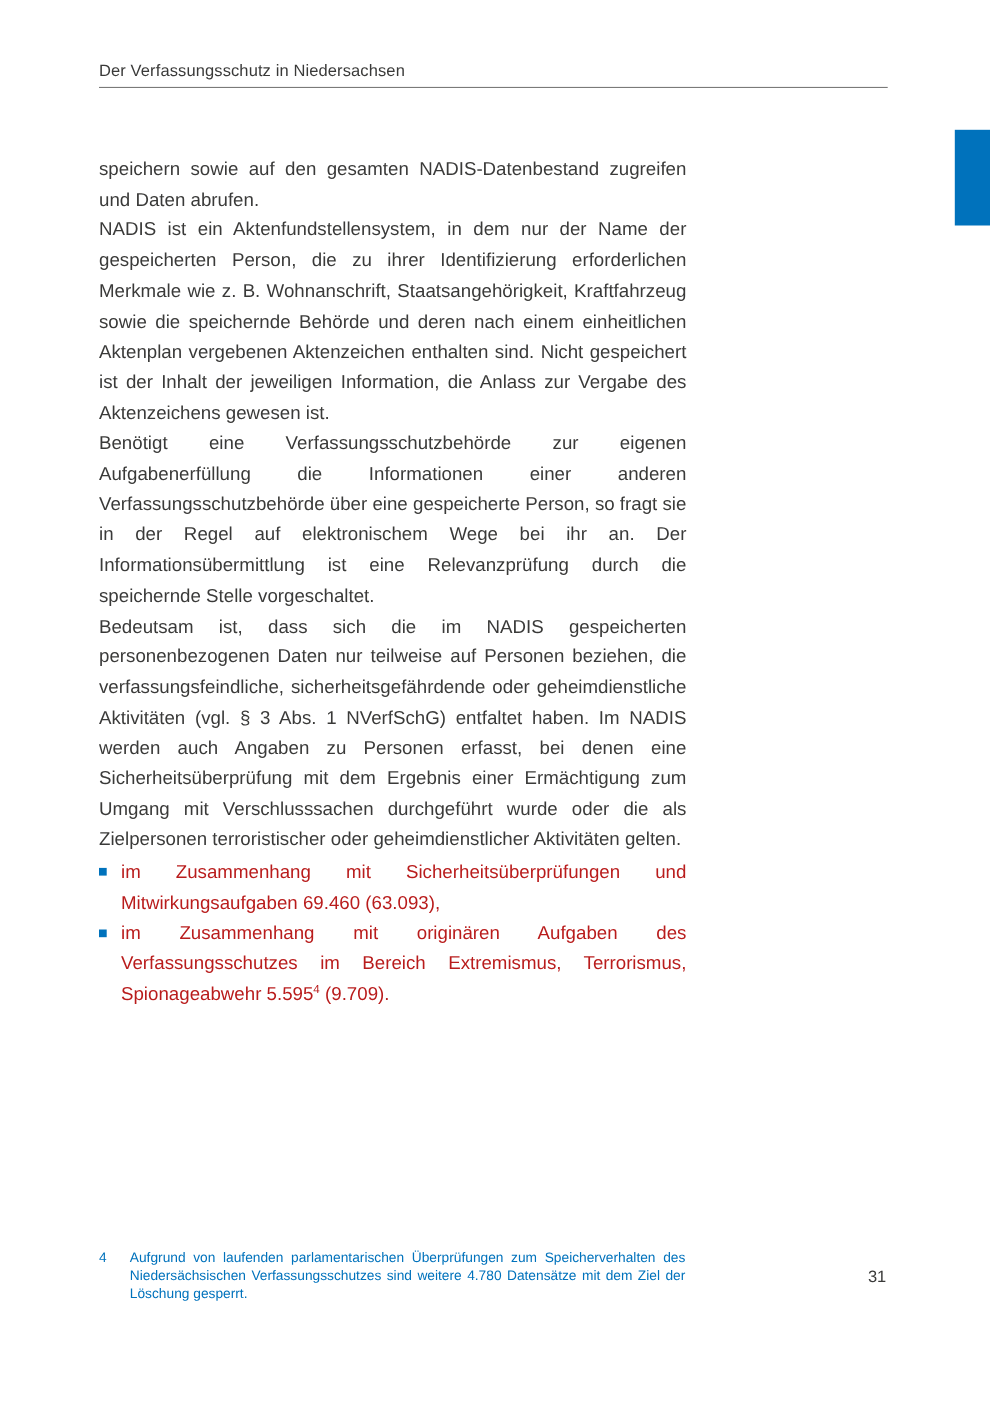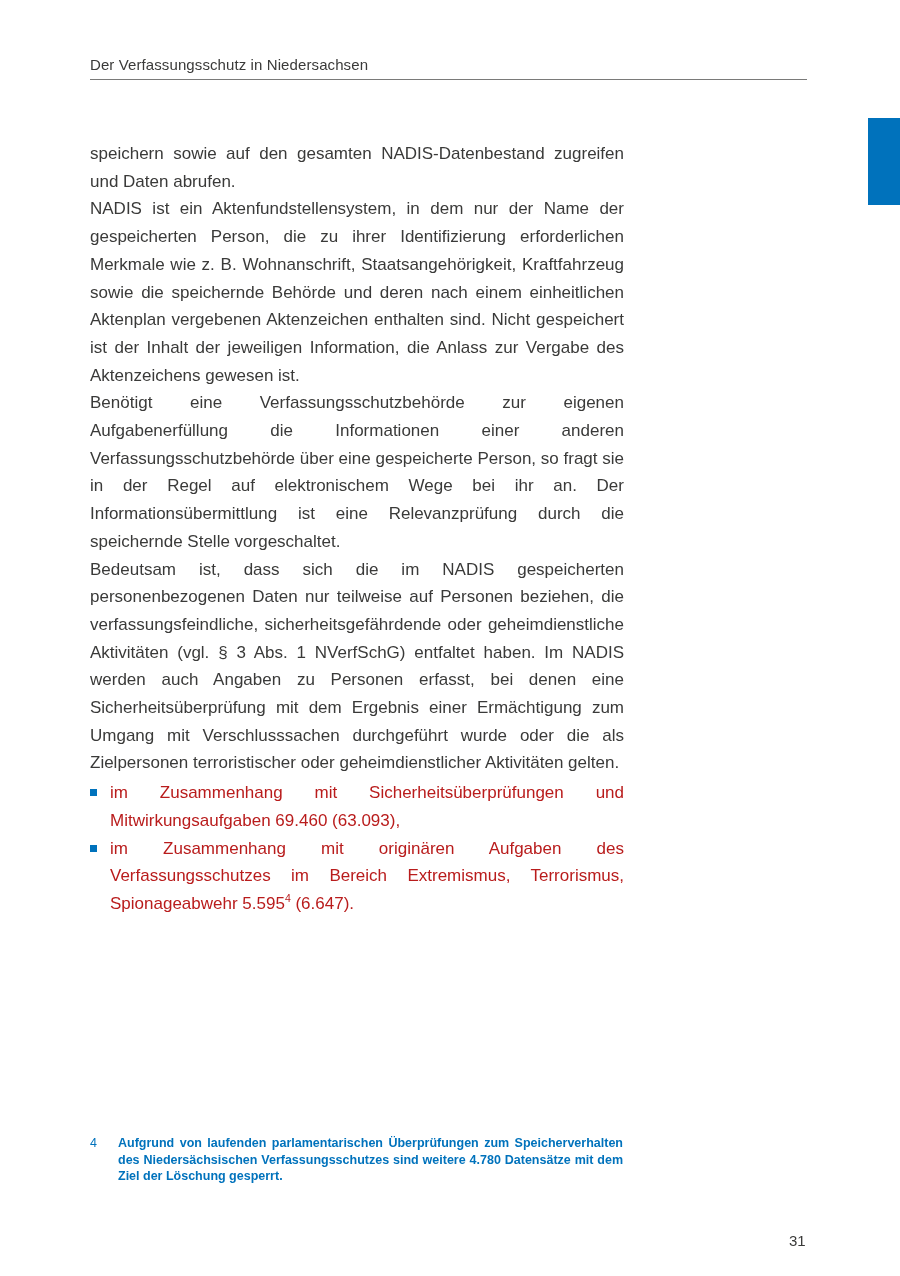--- a/index.html
+++ b/index.html
@@ -107,28 +107,27 @@
     line-height: 16.5px;
   }
   .footnote .fn-number {
     width: 28px;
     flex: 0 0 28px;
   }
   .footnote .fn-text {
     flex: 1;
     text-align: justify;
     max-width: 505px;
-    font-weight: bold;
   }
 
   
   .page-number {
     position: absolute;
     left: 789px;
-    top: 1232px;
+    top: 1152px;
     font-size: 15px;
     color: #3a3a39;
   }
 </style>
 </head>
 <body>
 
 <div class="page-header">
   <div class="header-title">Der Verfassungsschutz in Niedersachsen</div>
   <div class="header-rule"></div>
@@ -142,21 +141,21 @@
   <p>Benötigt eine Verfassungsschutzbehörde zur eigenen Aufgabenerfüllung die Informationen einer anderen Verfassungsschutzbehörde über eine gespeicherte Person, so fragt sie in der Regel auf elektronischem Wege bei ihr an. Der Informationsübermittlung ist eine Relevanzprüfung durch die speichernde Stelle vorgeschaltet.</p>
   <p>Bedeutsam ist, dass sich die im NADIS gespeicherten personenbezogenen Daten nur teilweise auf Personen beziehen, die verfassungsfeindliche, sicherheitsgefährdende oder geheimdienstliche Aktivitäten (vgl. § 3 Abs. 1 NVerfSchG) entfaltet haben. Im NADIS werden auch Angaben zu Personen erfasst, bei denen eine Sicherheitsüberprüfung mit dem Ergebnis einer Ermächtigung zum Umgang mit Verschlusssachen durchgeführt wurde oder die als Zielpersonen terroristischer oder geheimdienstlicher Aktivitäten gelten.</p>
 
   <ul class="bullet-list">
     <li>
       <span class="bullet-square"></span>
       <span>im Zusammenhang mit Sicherheitsüberprüfungen und Mitwirkungsaufgaben 69.460 (63.093),</span>
     </li>
     <li>
       <span class="bullet-square"></span>
-      <span>im Zusammenhang mit originären Aufgaben des Verfassungsschutzes im Bereich Extremismus, Terrorismus, Spionageabwehr 5.595</span><sup class="fn-ref">4</sup><span> (6.647).</span>
+      <span>im Zusammenhang mit originären Aufgaben des Verfassungsschutzes im Bereich Extremismus, Terrorismus, Spionageabwehr 5.595</span><sup class="fn-ref">4</sup><span> (9.709).</span>
     </li>
   </ul>
 </div>
 
 <div class="footnote">
   <span class="fn-number">4</span>
   <div class="fn-text">Aufgrund von laufenden parlamentarischen Überprüfungen zum Speicherverhalten des Niedersächsischen Verfassungsschutzes sind weitere 4.780 Datensätze mit dem Ziel der Löschung gesperrt.</div>
 </div>
 
 <div class="page-number">31</div>

